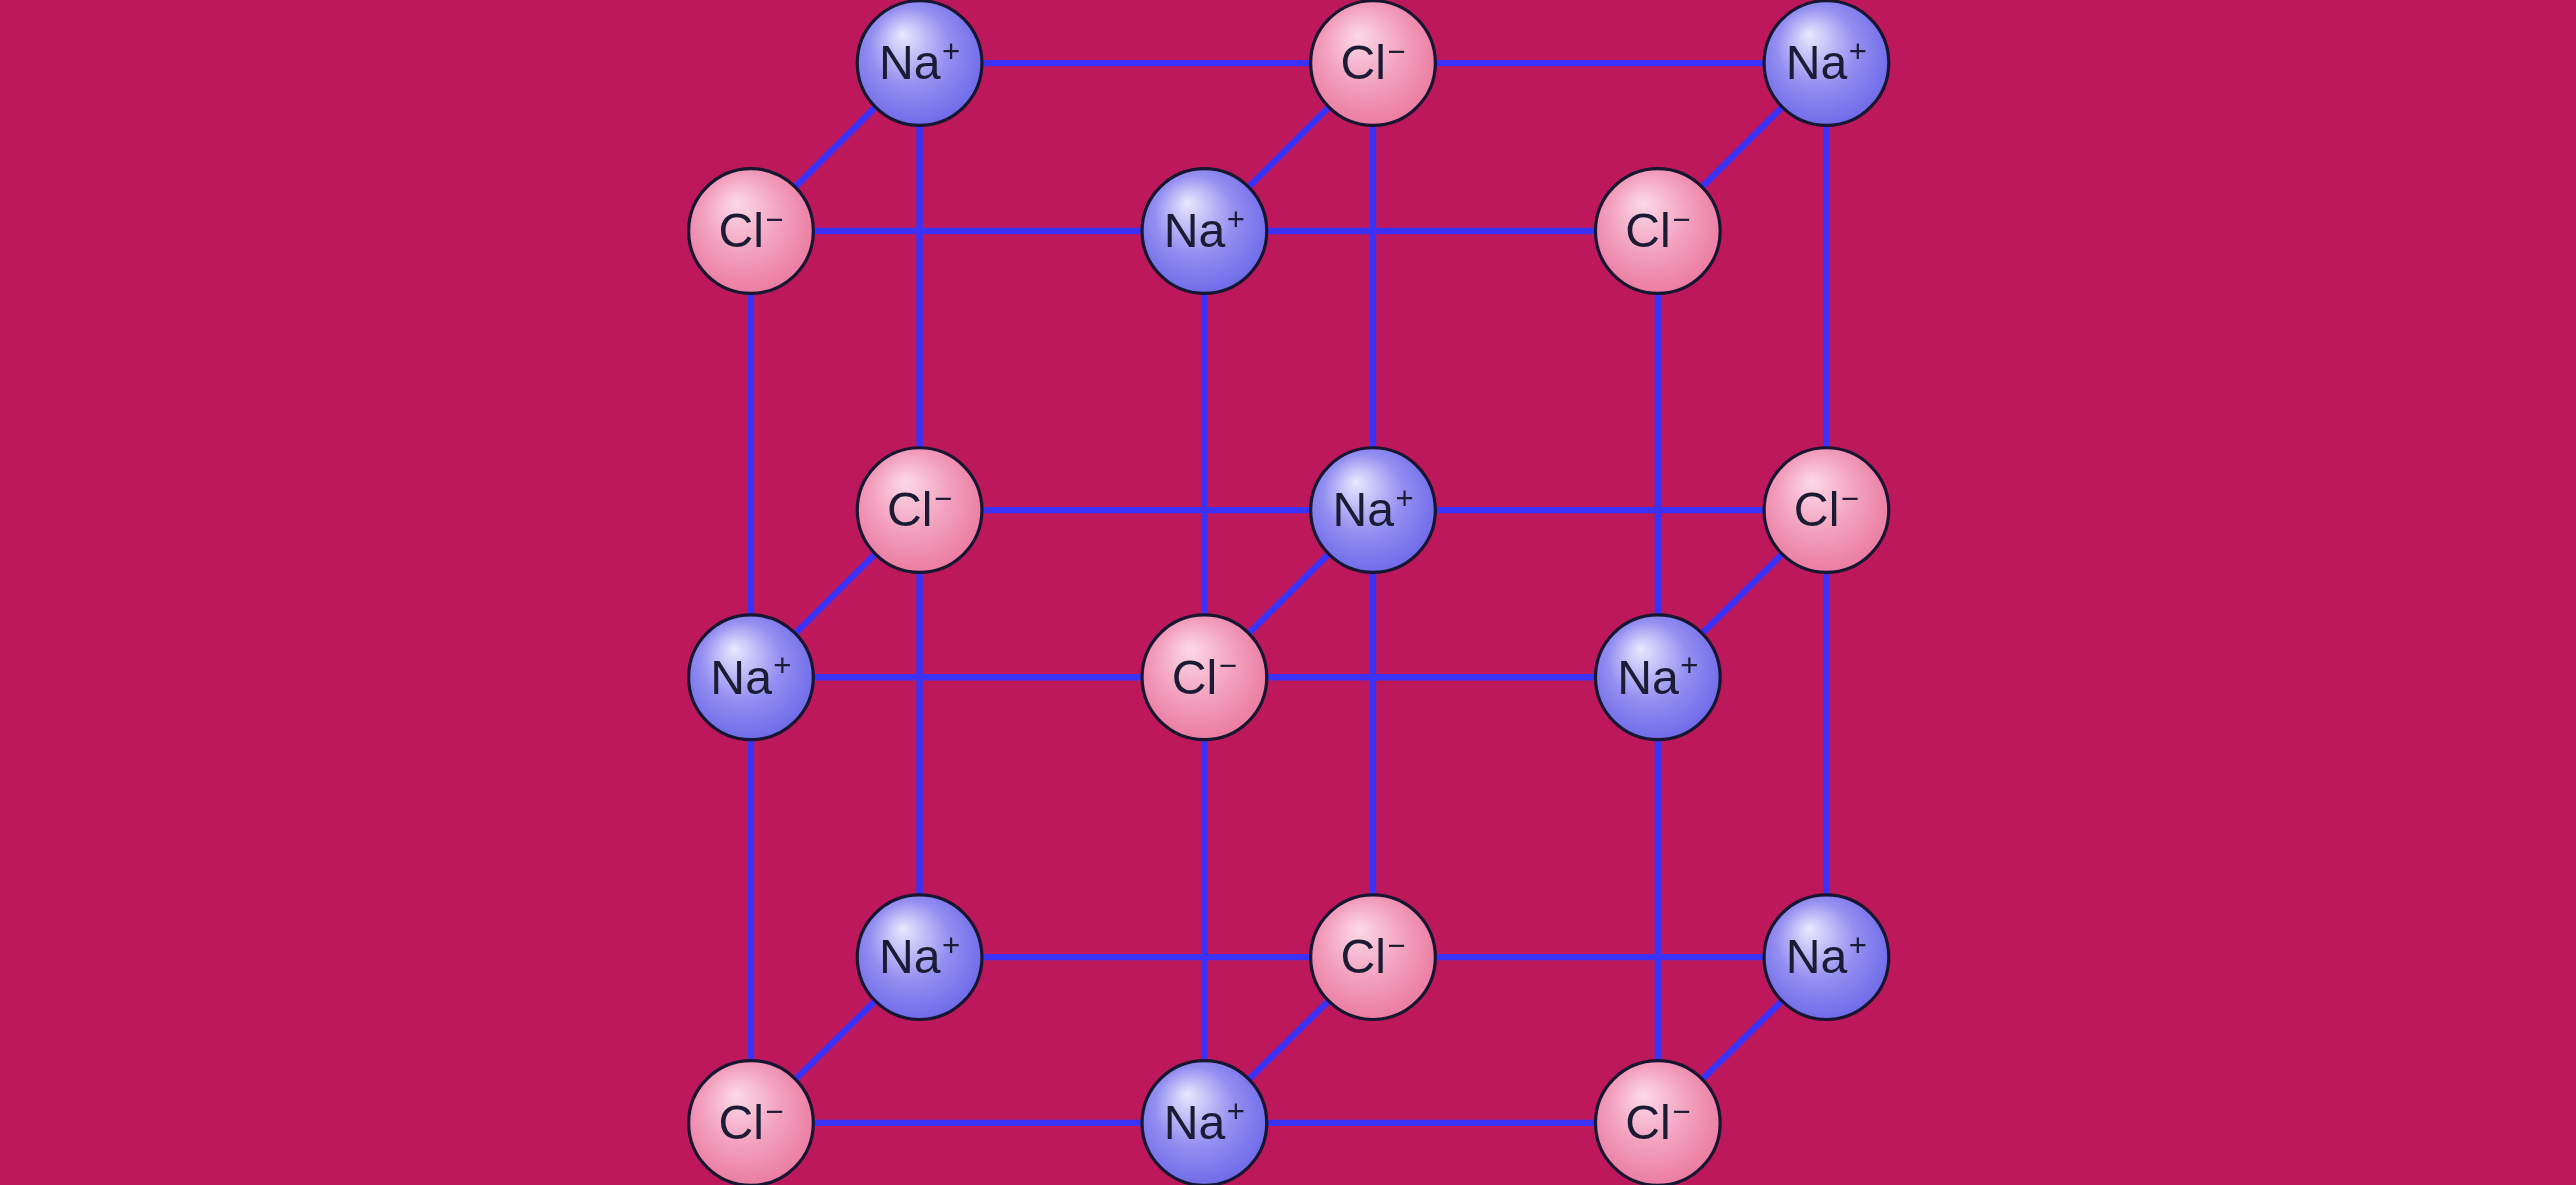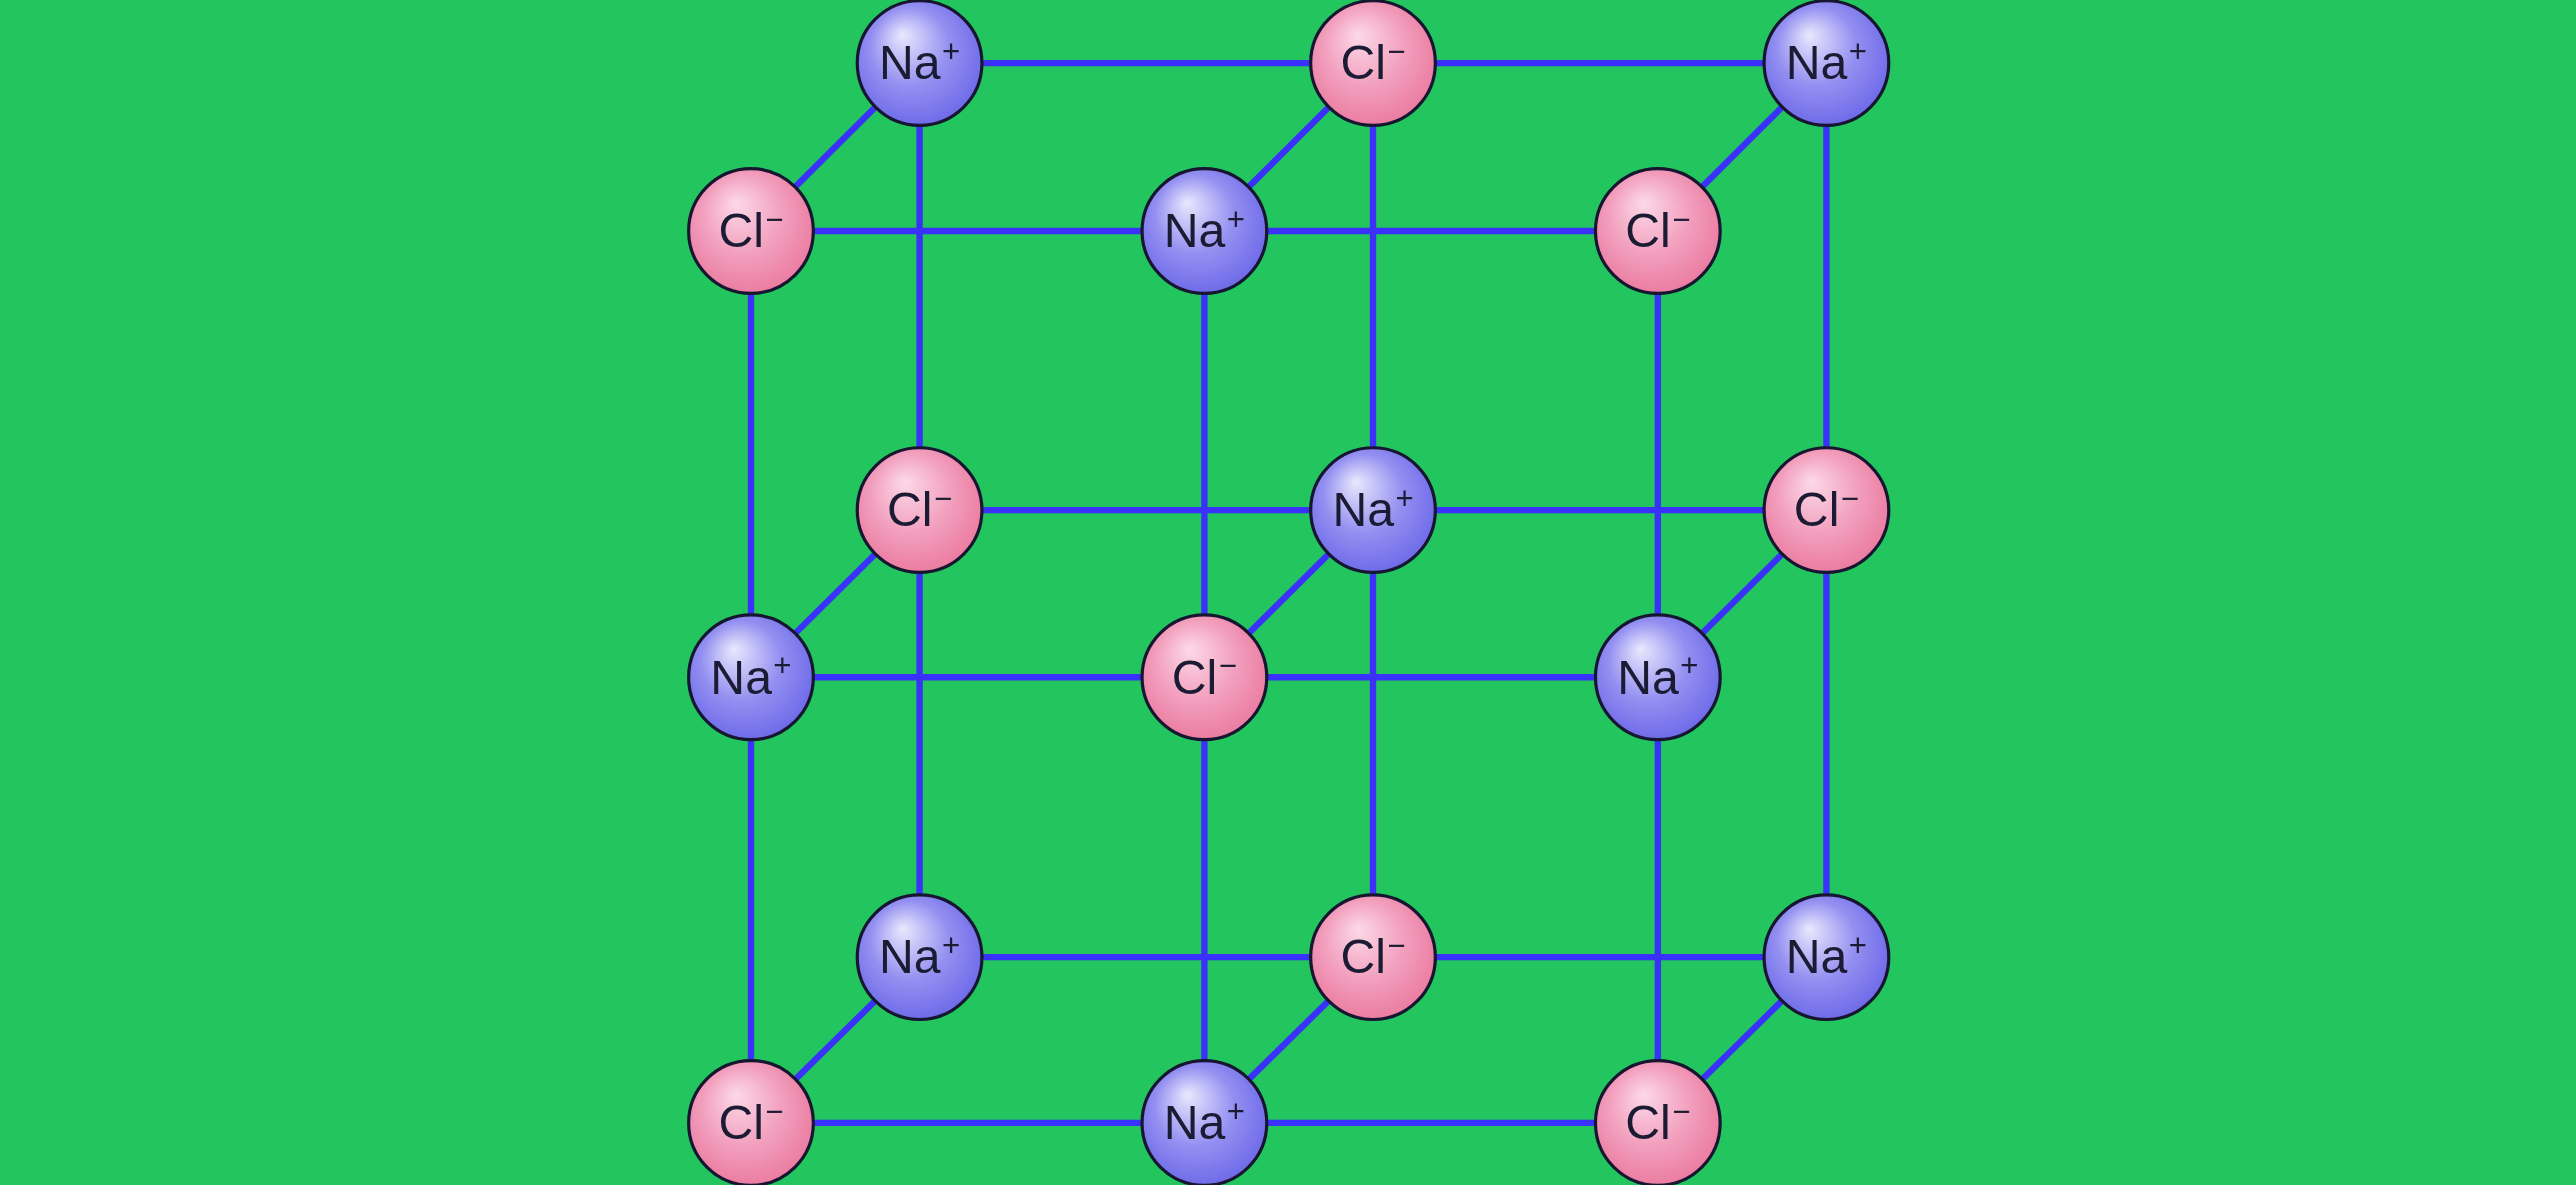--- a/index.html
+++ b/index.html
@@ -5,21 +5,21 @@
   html, body {
     margin: 0;
     padding: 0;
     background: #000000;
     overflow: hidden;
   }
   #stage {
     position: relative;
     width: 2576px;
     height: 1186px;
-    background: #22c55e;
+    background: #be185d;
     font-family: "Liberation Sans", "DejaVu Sans", sans-serif;
   }
   #stage svg {
     position: absolute;
     left: 0;
     top: 0;
     display: block;
   }
   .ion-label {
     font-family: "Liberation Sans", "DejaVu Sans", sans-serif;

